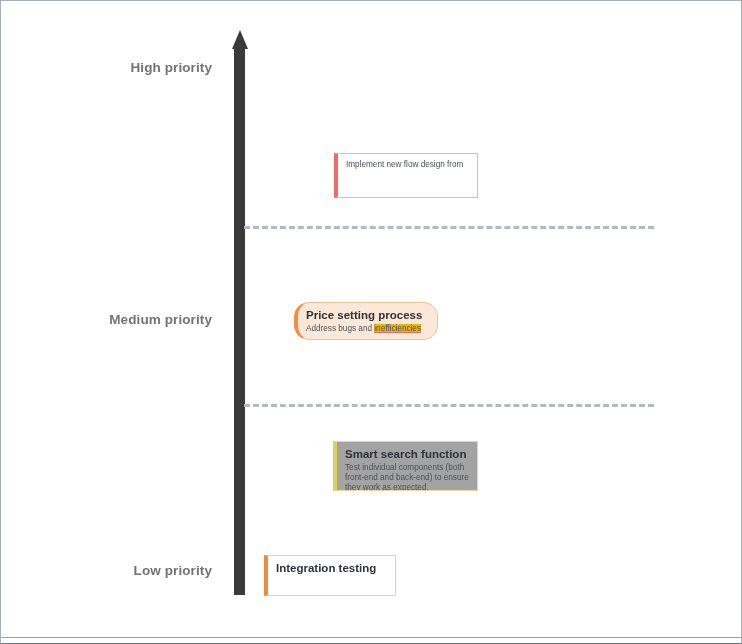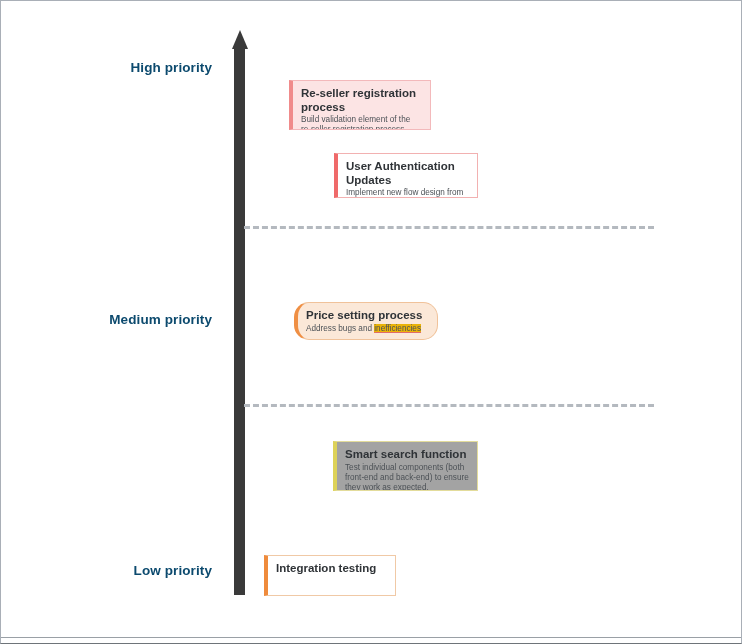--- a/index.html
+++ b/index.html
@@ -67,21 +67,21 @@
   .divider.d2{ top:403px; }
 
   
   .band-label{
     position:absolute;
     width:200px;
     text-align:right;
     left:11px;
     font-size:13.5px;
     font-weight:bold;
-    color:#0c4a6e;
+    color:#737373;
     letter-spacing:.1px;
     white-space:nowrap;
   }
   .band-label.b-high{ top:59px; }
   .band-label.b-med{ top:311px; }
   .band-label.b-low{ top:562px; }
 
   
   .card{
     position:absolute;
@@ -161,27 +161,22 @@
     <div class="axis-shaft"></div>
   </div>
 
   <div class="divider d1"></div>
   <div class="divider d2"></div>
 
   <div class="band-label b-high">High priority</div>
   <div class="band-label b-med">Medium priority</div>
   <div class="band-label b-low">Low priority</div>
 
-  <div class="card c1">
-    <p class="card-title">Re-seller registration process</p>
-    <p class="card-desc">Build validation element of the re-seller registration process.</p>
-  </div>
 
   <div class="card c2">
-    <p class="card-title">User Authentication Updates</p>
     <p class="card-desc"><span>Implement new flow design from </span></p>
   </div>
 
   <div class="card c3">
     <p class="card-title">Price setting process</p>
     <p class="card-desc"><span>Address bugs and </span><span class="spell hl">inefficiencies</span><span></span></p>
   </div>
 
   <div class="card c4">
     <p class="card-title">Smart search function</p>

